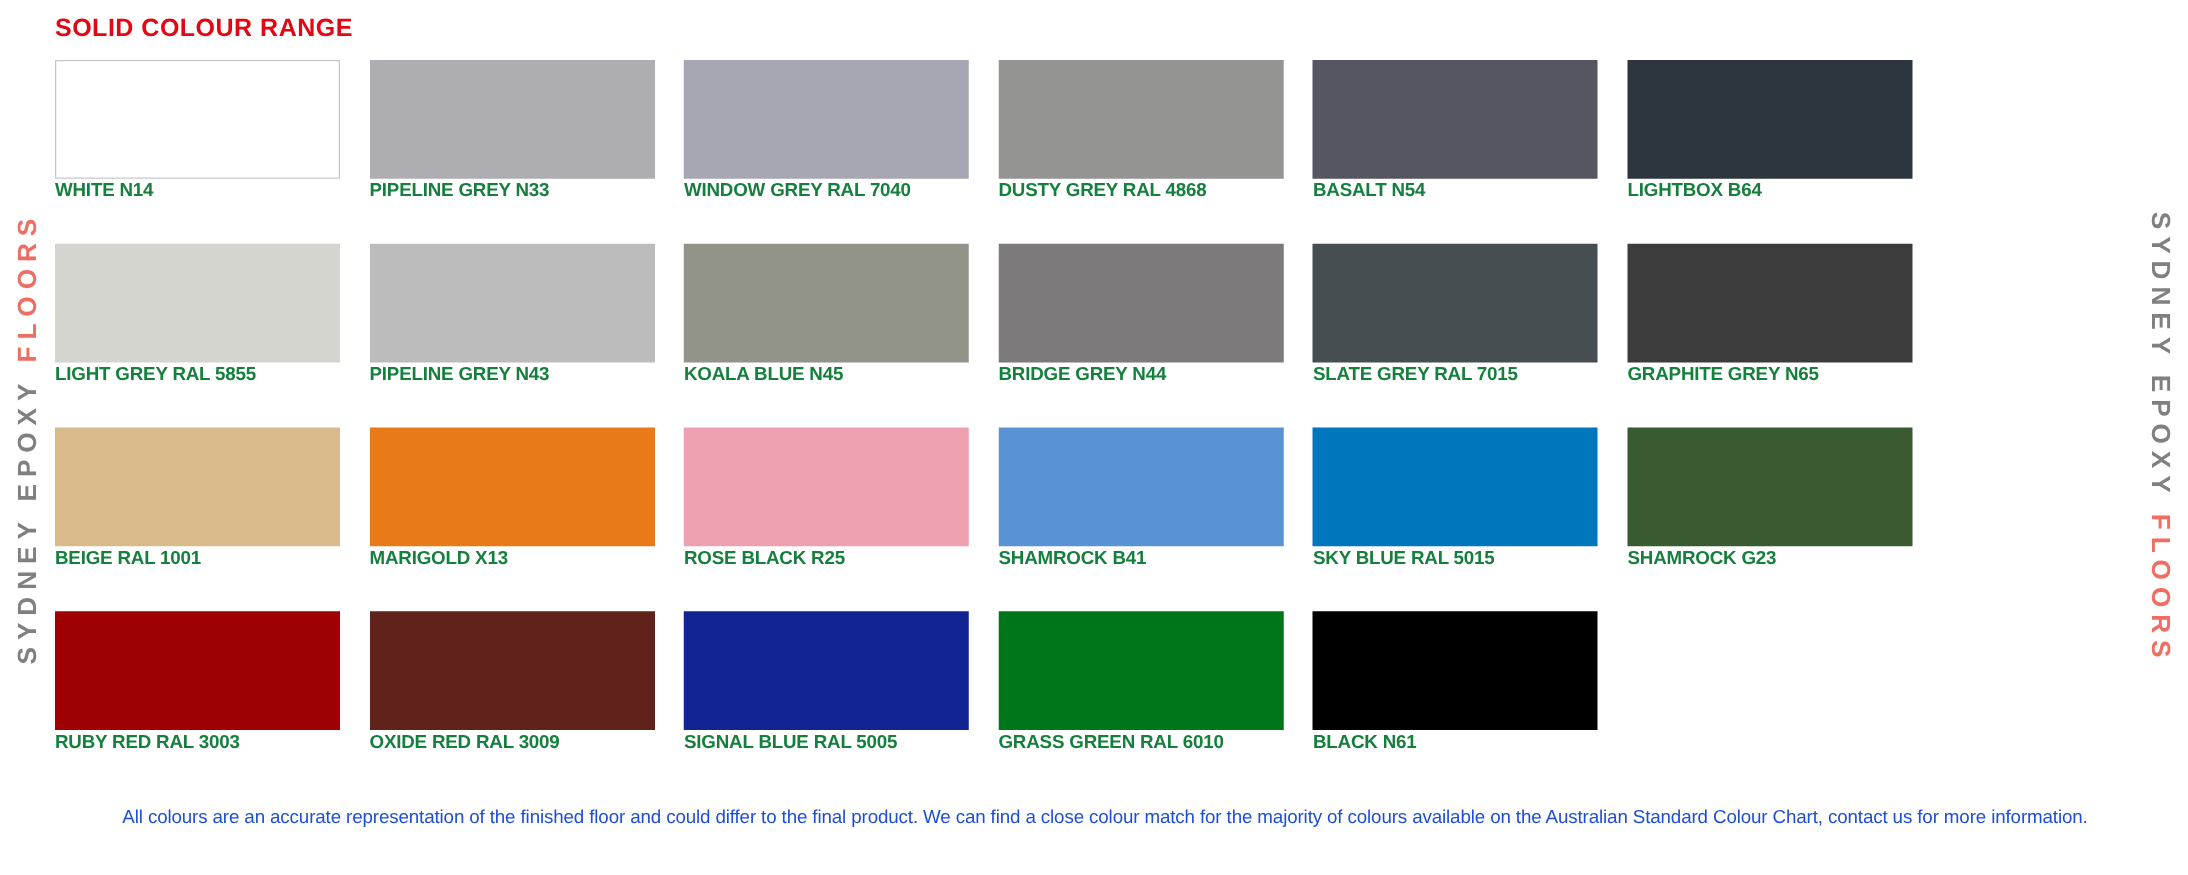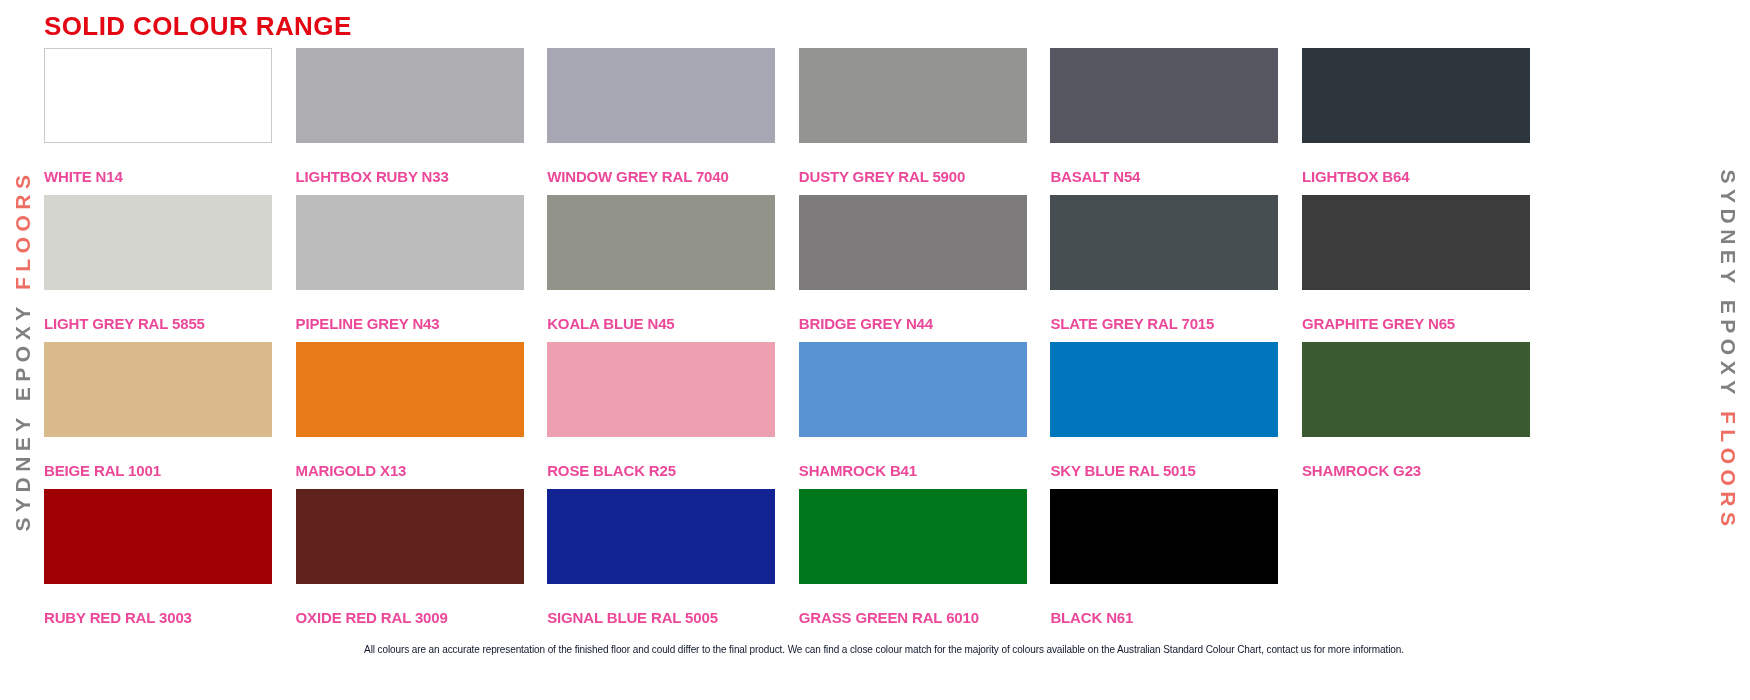--- a/index.html
+++ b/index.html
@@ -48,21 +48,21 @@
     transform: rotate(90deg);
   }
   .rail-brand  { color: #808080; }
   .rail-accent { color: #ee6e63; }
 
   
   #chart-title {
     position: absolute;
     left: 44px;
     top: 11px;
-    font-size: 26px;
+    font-size: 20px;
     font-weight: bold;
     letter-spacing: 0.4px;
     color: #e30613;
     line-height: 1.2;
   }
 
   
   #swatch-grid {
     position: absolute;
     left: 44px;
@@ -84,38 +84,38 @@
     width: 228px;
     height: 95px;
     box-sizing: border-box;
     display: block;
   }
   .swatch-chip.bordered {
     border: 1px solid #c9c9cc;
   }
 
   .swatch-label {
-    margin-top: 26px;
+    margin-top: 2px;
     font-size: 15px;
     font-weight: bold;
-    color: #ec4899;
+    color: #15803d;
     letter-spacing: -0.15px;
     white-space: nowrap;
     line-height: 1.1;
   }
 
   
   #footer-note {
     position: absolute;
     left: 68px;
     right: 50px;
     top: 642px;
     text-align: center;
-    font-size: 10px;
-    color: #0f172a;
+    font-size: 15px;
+    color: #1d4ed8;
     line-height: 1.55;
     letter-spacing: -0.1px;
   }
 </style>
 </head>
 <body>
 
 <div id="page">
 
   <div class="rail rail-left">
@@ -132,29 +132,29 @@
 
   <div id="chart-title">SOLID COLOUR RANGE</div>
 
   <div id="swatch-grid">
       <div class="swatch-cell">
         <div class="swatch-chip bordered" style="background-color: rgb(255, 255, 255);"></div>
         <div class="swatch-label">WHITE N14</div>
       </div>
       <div class="swatch-cell">
         <div class="swatch-chip" style="background-color: rgb(174, 173, 177);"></div>
-        <div class="swatch-label">LIGHTBOX RUBY N33</div>
+        <div class="swatch-label">PIPELINE GREY N33</div>
       </div>
       <div class="swatch-cell">
         <div class="swatch-chip" style="background-color: rgb(166, 167, 179);"></div>
         <div class="swatch-label">WINDOW GREY RAL 7040</div>
       </div>
       <div class="swatch-cell">
         <div class="swatch-chip" style="background-color: rgb(148, 148, 146);"></div>
-        <div class="swatch-label">DUSTY GREY RAL 5900</div>
+        <div class="swatch-label">DUSTY GREY RAL 4868</div>
       </div>
       <div class="swatch-cell">
         <div class="swatch-chip" style="background-color: rgb(85, 86, 95);"></div>
         <div class="swatch-label">BASALT N54</div>
       </div>
       <div class="swatch-cell">
         <div class="swatch-chip" style="background-color: rgb(44, 54, 60);"></div>
         <div class="swatch-label">LIGHTBOX B64</div>
       </div>
       <div class="swatch-cell">

